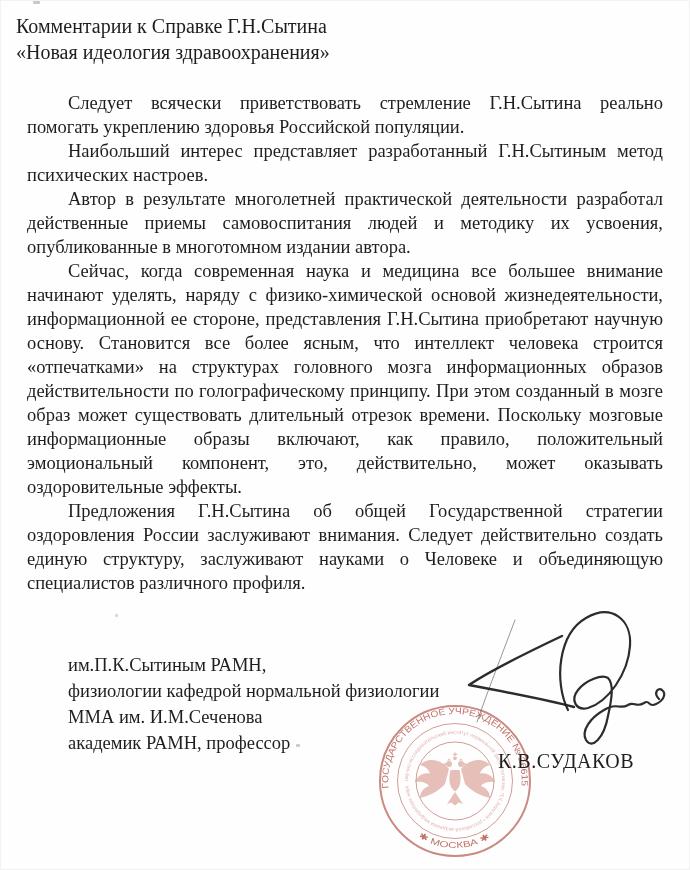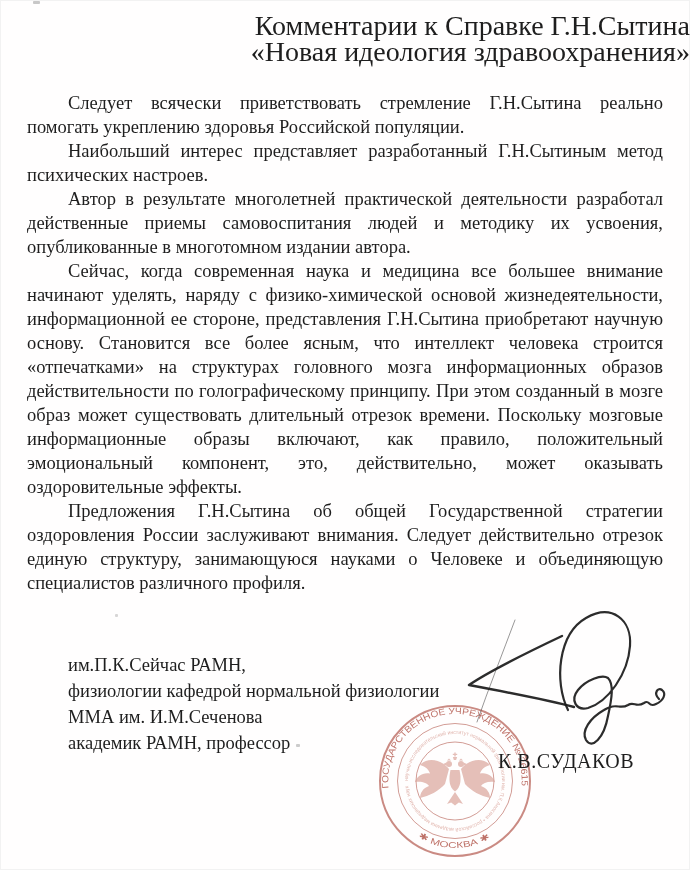--- a/index.html
+++ b/index.html
@@ -7,23 +7,24 @@
     position:relative;
     width:690px;height:870px;
     background:#fffefe;
     overflow:hidden;
     font-family:"Liberation Serif", serif;
     color:#1e1e1e;
     box-shadow:inset 0 0 0 1px #f2f2f2;
   }
   .title-block{
     margin-top:13px;
-    text-align:right;
-    font-size:28px;
+    text-align:left;
+    font-size:20px;
     line-height:26px;
+    padding-left:16px;
   }
   .body-text{
     margin:26px 27px 0 27px;
     font-size:18.5px;
     line-height:24px;
     text-align:justify;
   }
   .body-text p{
     margin:0;
     text-indent:41px;
@@ -70,25 +71,25 @@
   <div class="title-block">
     <div>Комментарии к Справке Г.Н.Сытина</div>
     <div>«Новая идеология здравоохранения»</div>
   </div>
 
   <div class="body-text">
     <p>Следует всячески приветствовать стремление Г.Н.Сытина реально помогать укреплению здоровья Российской популяции.</p>
     <p>Наибольший интерес представляет разработанный Г.Н.Сытиным метод психических настроев.</p>
     <p>Автор в результате многолетней практической деятельности разработал действенные приемы самовоспитания людей и методику их усвоения, опубликованные в многотомном издании автора.</p>
     <p>Сейчас, когда современная наука и медицина все большее внимание начинают уделять, наряду с физико-химической основой жизнедеятельности, информационной ее стороне, представления Г.Н.Сытина приобретают научную основу. Становится все более ясным, что интеллект человека строится «отпечатками» на структурах головного мозга информационных образов действительности по голографическому принципу. При этом созданный в мозге образ может существовать длительный отрезок времени. Поскольку мозговые информационные образы включают, как правило, положительный эмоциональный компонент, это, действительно, может оказывать оздоровительные эффекты.</p>
-    <p>Предложения Г.Н.Сытина об общей Государственной стратегии оздоровления России заслуживают внимания. Следует действительно отрезок единую структуру, занимающуюся науками о Человеке и объединяющую специалистов различного профиля.</p>
+    <p>Предложения Г.Н.Сытина об общей Государственной стратегии оздоровления России заслуживают внимания. Следует действительно создать единую структуру, заслуживают науками о Человеке и объединяющую специалистов различного профиля.</p>
   </div>
 
   <div class="sig-block">
-    <div>им.П.К.Сейчас РАМН,</div>
+    <div>им.П.К.Сытиным РАМН,</div>
     <div>физиологии кафедрой нормальной физиологии</div>
     <div>ММА им. И.М.Сеченова</div>
     <div>академик РАМН, профессор</div>
   </div>
 
   <svg class="stamp" viewBox="-77 -77 154 154">
     <g opacity="0.85">
       <circle r="75" fill="none" stroke-width="2" opacity="0.7" stroke="#a63d30"></circle>
       <circle r="57.5" fill="none" stroke-width="1" opacity="0.6" stroke="#a63d30"></circle>
       <circle r="39" fill="none" stroke-width="1" opacity="0.6" stroke="#a63d30"></circle>

